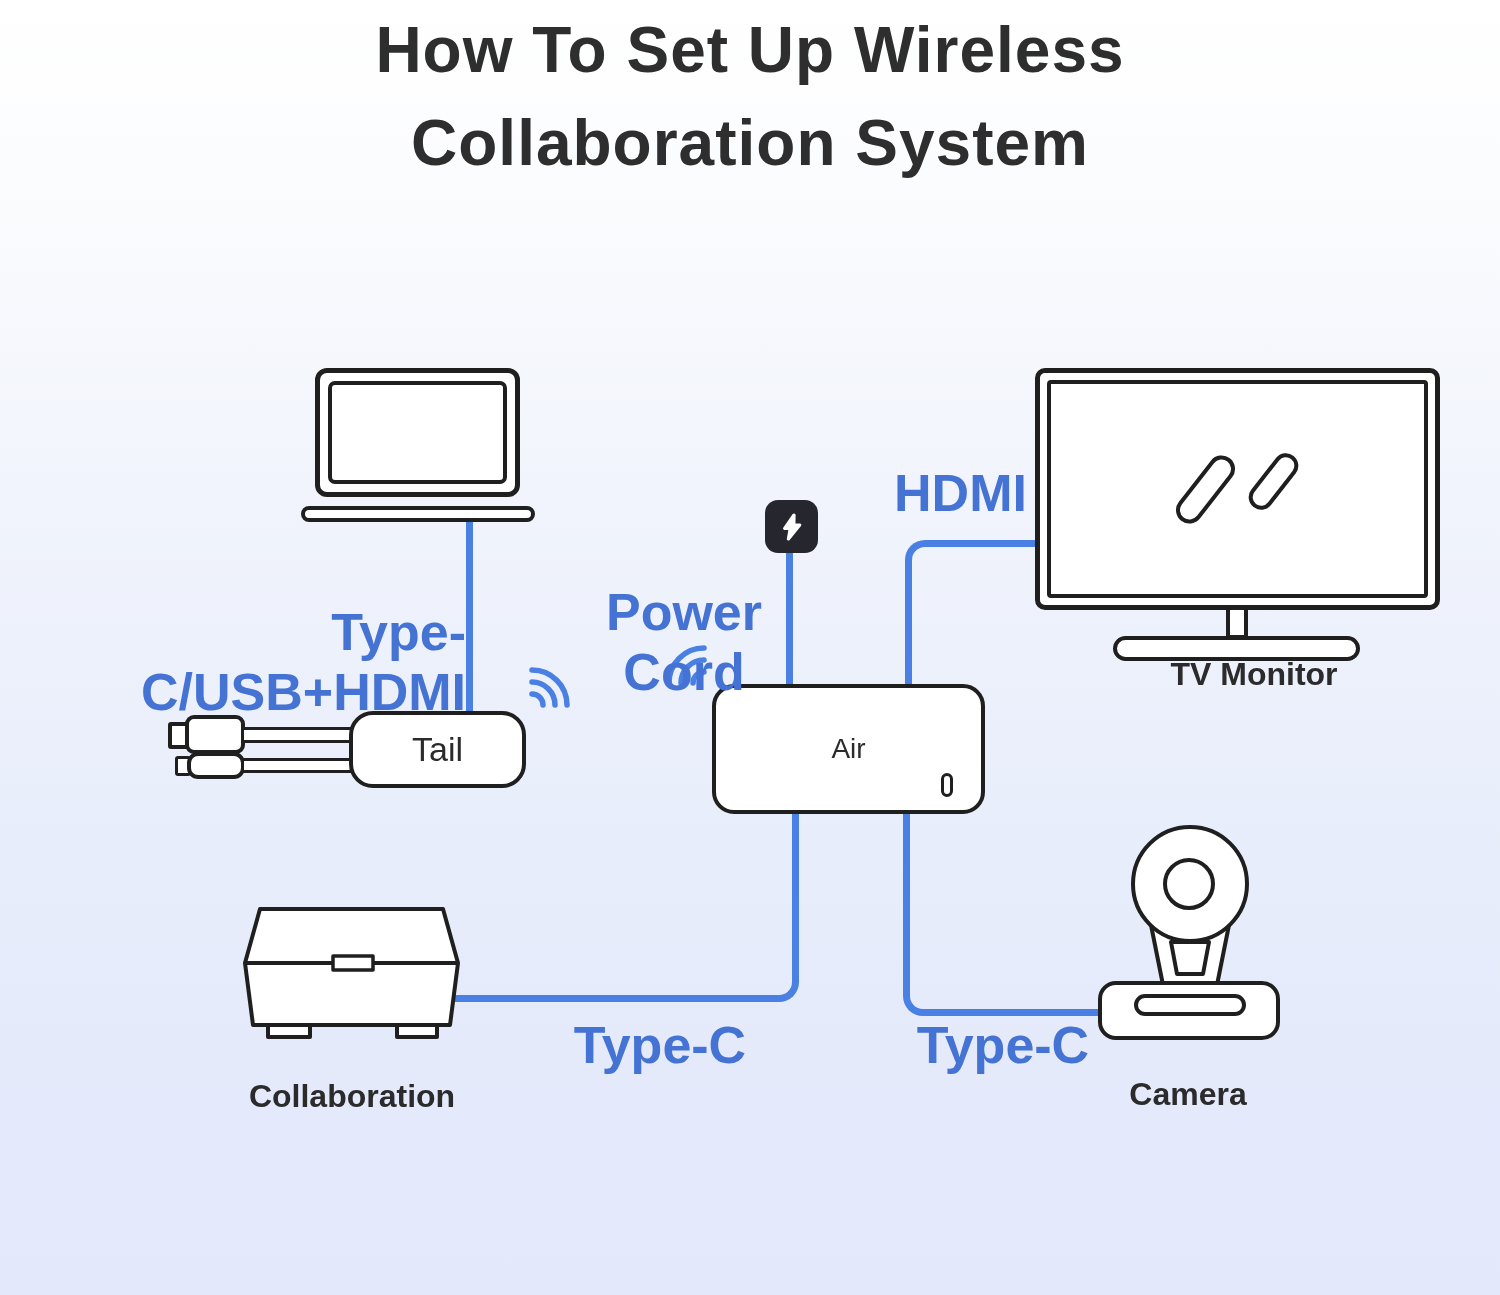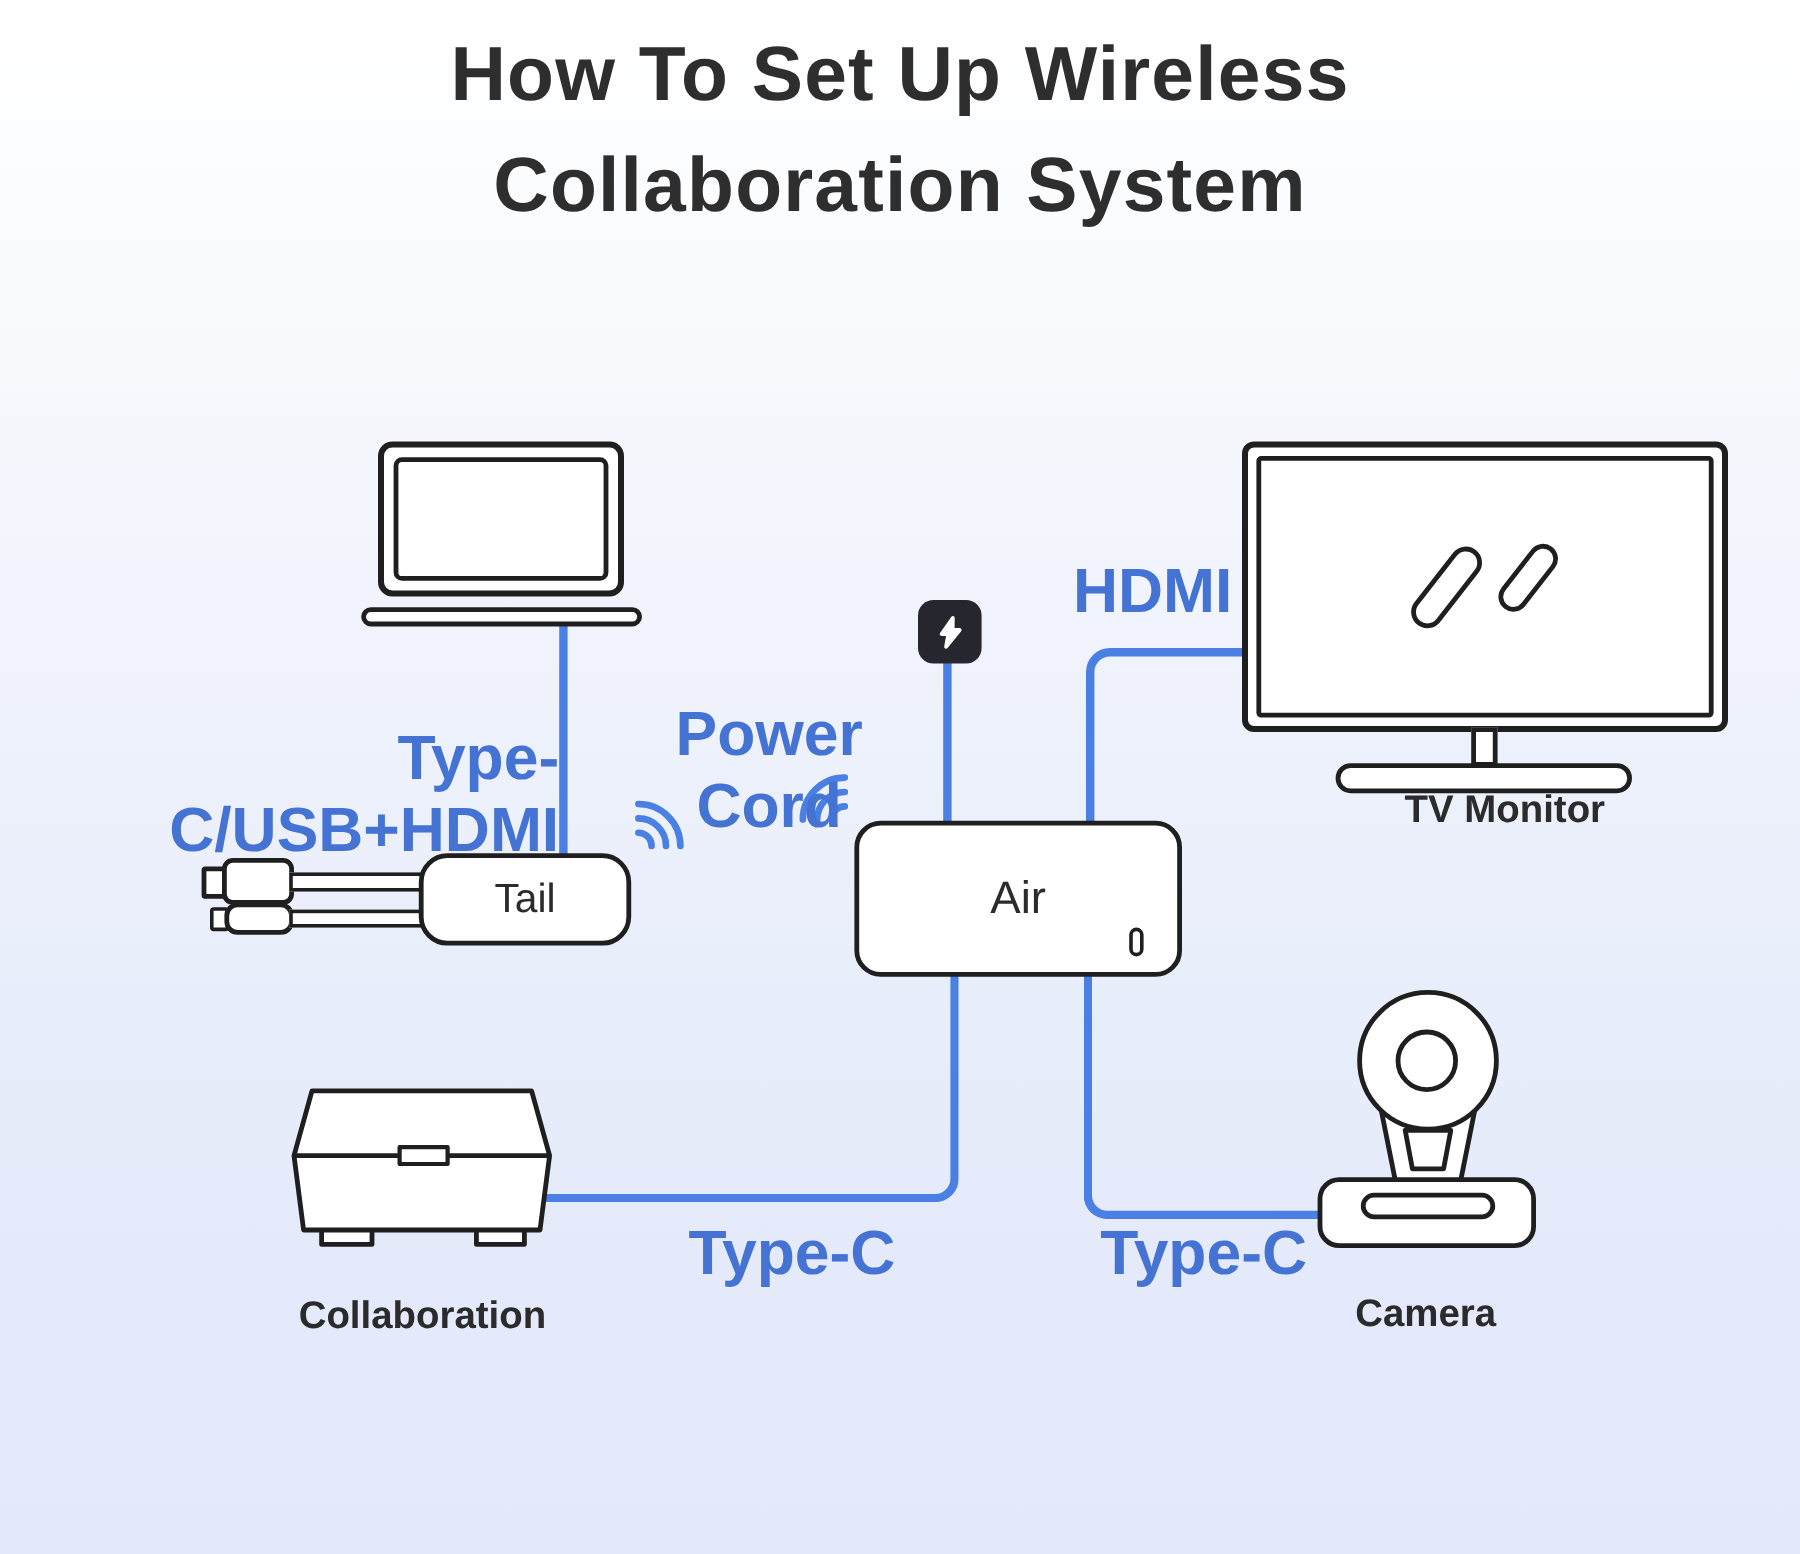--- a/index.html
+++ b/index.html
@@ -8,21 +8,21 @@
     width:1500px;height:1295px;
     overflow:hidden;
     background:linear-gradient(180deg,#ffffff 0%,#fbfcfe 14%,#f1f4fc 38%,#e9eefb 62%,#e5eafb 82%,#e3e9fb 100%);
     font-family:"Liberation Sans",sans-serif;
   }
   .abs{position:absolute;}
   
   .title{
     left:0;top:0;width:1500px;text-align:center;
     color:#2e2e2e;font-weight:700;font-size:64px;line-height:93px;
-    letter-spacing:1px;padding-top:15px;
+    letter-spacing:1px;padding-top:4px;
   }
   
   .blue{ background:#4a80e4; }
   .line-v{width:7px;}
   .elbow{background:transparent;border:0 solid #4a80e4;}
   .elbow.tl{border-left-width:7px;border-top-width:7px;border-top-left-radius:20px;}
   .elbow.br{border-right-width:7px;border-bottom-width:7px;border-bottom-right-radius:20px;}
   .elbow.bl{border-left-width:7px;border-bottom-width:7px;border-bottom-left-radius:20px;}
   
   .shape{background:#fff;border:4px solid #1f1f1f;box-sizing:border-box;}
@@ -37,21 +37,21 @@
     border:4px solid #1f1f1f;border-radius:7px;box-sizing:border-box;}
   .laptop-base{left:301px;top:506px;width:234px;height:16px;border-radius:9px;}
   
   .tail-box{left:349px;top:711px;width:177px;height:77px;border-radius:24px;
     font-size:34px;}
   .plug{box-sizing:border-box;background:#fff;border:4px solid #1f1f1f;}
   
   .power-block{left:765px;top:500px;width:53px;height:53px;border-radius:13px;
     background:#26262e;display:flex;align-items:center;justify-content:center;}
   
-  .air-box{left:712px;top:684px;width:273px;height:130px;border-radius:22px;font-size:38px;}
+  .air-box{left:712px;top:684px;width:273px;height:130px;border-radius:22px;font-size:28px;}
   .air-indicator{position:absolute;right:28px;bottom:13px;width:12px;height:24px;
     border:3px solid #1f1f1f;border-radius:6px;box-sizing:border-box;}
   
   .tv-frame{left:1035px;top:368px;width:405px;height:242px;border-width:5px;border-radius:10px;}
   .tv-screen{position:absolute;left:7px;top:7px;right:7px;bottom:7px;
     border:4px solid #1f1f1f;border-radius:4px;box-sizing:border-box;}
   .tv-mark{border:4px solid #1f1f1f;background:#fff;box-sizing:border-box;transform:rotate(38deg);}
   .tv-neck{left:1226px;top:606px;width:22px;height:33px;}
   .tv-base{left:1113px;top:636px;width:247px;height:25px;border-radius:13px;}
 </style>
@@ -137,21 +137,21 @@
       <polygon points="60,100 140,100 127,165 73,165"></polygon>
       <polygon points="81,122 119,122 113,154 87,154"></polygon>
       <circle cx="100" cy="64" r="57"></circle>
       <circle cx="99" cy="64" r="24"></circle>
       <rect x="10" y="163" width="178" height="55" rx="16"></rect>
       <rect x="46" y="176" width="108" height="18" rx="9"></rect>
     </g>
   </svg>
 
   <div class="abs lbl-blue" style="left:58px;top:602px;width:408px;text-align:right;">Type-C/USB+HDMI</div>
-  <div class="abs lbl-blue" style="left:525px;top:582px;width:232px;">Power Cord</div>
+  <div class="abs lbl-blue" style="left:568px;top:582px;width:232px;">Power Cord</div>
   <div class="abs lbl-blue" style="left:893px;top:463px;width:135px;">HDMI</div>
   <div class="abs lbl-blue" style="left:560px;top:1015px;width:200px;">Type-C</div>
   <div class="abs lbl-blue" style="left:903px;top:1015px;width:200px;">Type-C</div>
 
   <div class="abs lbl-dark" style="left:1104px;top:656px;width:300px;">TV Monitor</div>
   <div class="abs lbl-dark" style="left:202px;top:1078px;width:300px;">Collaboration</div>
   <div class="abs lbl-dark" style="left:1038px;top:1076px;width:300px;">Camera</div>
 
 </div>
 

